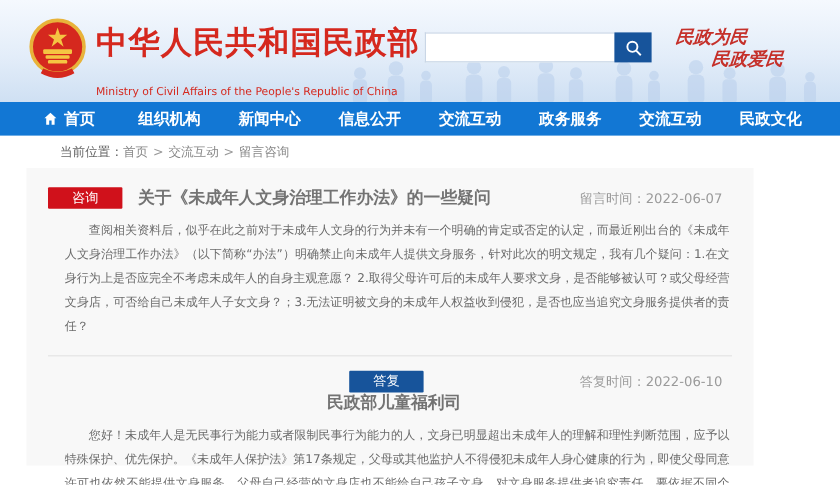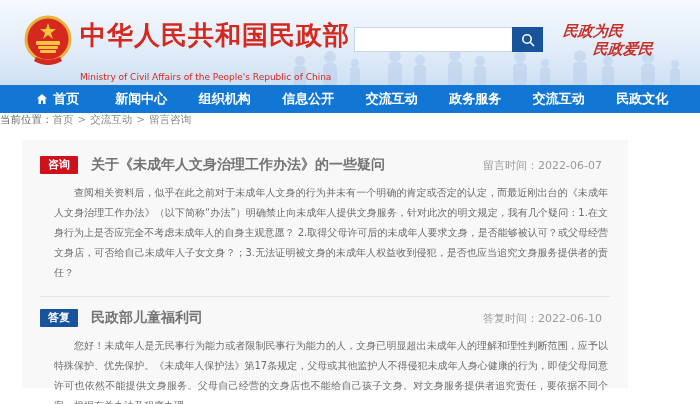--- a/index.html
+++ b/index.html
@@ -48,37 +48,37 @@
   }
   .nav-item {
     flex: 1; display: flex; align-items: center; justify-content: center;
     color: #ffffff; font-size: 13px; font-weight: bold; cursor: pointer;
     white-space: nowrap;
   }
   .nav-item .home-icon { margin-right: 5px; display: inline-flex; }
 
   
   .breadcrumb {
-    height: 27px; display: flex; align-items: flex-start; 
-    font-size: 10.5px; color: #888; background: #ffffff;
+    height: 27px; display: flex; align-items: center; padding-left: 18px;
+    font-size: 10.5px; color: #888; background: #ffffff; margin-left: 32px;
   }
   .breadcrumb .crumb { color: #888; cursor: pointer; }
   .breadcrumb .crumb-current { color: #888; }
   .breadcrumb .sep { margin: 0 4px; color: #999; }
   .breadcrumb .prefix { color: #666; }
 
   
   .content-panel {
     position: absolute; left: 22px; top: 140px; width: 606px; height: 248px;
     background: #f8f8f8;
   }
   .qa-head { position: relative; display: flex; align-items: center; padding: 16px 24px 0 18px; }
   .qa-badge {
-    font-size: 11px; color: #ffffff; padding: 2px 8px; border-radius: 1px;
-    flex: none; line-height: 14px; font-weight: bold;
+    font-size: 11px; color: #ffffff; padding: 2px 20px; border-radius: 1px;
+    flex: none; line-height: 14px;
   }
   .qa-badge.red { background: #d0111b; }
   .qa-badge.blue { background: #17549b; }
   .qa-title { margin-left: 13px; font-size: 14px; font-weight: bold; color: #737373; }
   .qa-time { position: absolute; right: 26px; top: 18px; font-size: 11px; color: #9a9a9a; }
   .qa-body {
     margin: 9px 20px 0 32px; font-size: 10px; color: #6b6b6b;
     line-height: 20px; text-align: justify; text-indent: 2em;
   }
   .qa-divider { margin: 13px 18px 0 18px; border-top: 1px solid #e4e4e4; }
@@ -157,24 +157,24 @@
   <nav class="main-nav">
     <div class="nav-item">
       <span class="home-icon">
         <svg width="12" height="12" viewBox="0 0 12 12">
             <path d="M6 1 L11 5.5 L9.5 5.5 L9.5 11 L7 11 L7 7.5 L5 7.5 L5 11 L2.5 11 L2.5 5.5 L1 5.5 Z" fill="#ffffff"></path>
           </svg>
       </span>
       <span>首页</span>
     </div>
     <div class="nav-item">
+        <span>组织机构</span>
+      </div>
+    <div class="nav-item">
         <span>新闻中心</span>
-      </div>
-    <div class="nav-item">
-        <span>组织机构</span>
       </div>
     <div class="nav-item">
         <span>信息公开</span>
       </div>
     <div class="nav-item">
         <span>交流互动</span>
       </div>
     <div class="nav-item">
         <span>政务服务</span>
       </div>
@@ -202,21 +202,21 @@
         <span class="qa-badge red">咨询</span>
         <span class="qa-title">关于《未成年人文身治理工作办法》的一些疑问</span>
         <span class="qa-time">留言时间：2022-06-07</span>
       </div>
       <p class="qa-body">查阅相关资料后，似乎在此之前对于未成年人文身的行为并未有一个明确的肯定或否定的认定，而最近刚出台的《未成年人文身治理工作办法》（以下简称“办法”）明确禁止向未成年人提供文身服务，针对此次的明文规定，我有几个疑问：1.在文身行为上是否应完全不考虑未成年人的自身主观意愿？ 2.取得父母许可后的未成年人要求文身，是否能够被认可？或父母经营文身店，可否给自己未成年人子女文身？；3.无法证明被文身的未成年人权益收到侵犯，是否也应当追究文身服务提供者的责任？</p>
     </section>
 
     <div class="qa-divider"></div>
 
     <section>
-      <div class="qa-head" style="padding-top:12px;">
+      <div class="qa-head" style="padding-top:12px;flex-direction:column;">
         <span class="qa-badge blue">答复</span>
         <span class="qa-title">民政部儿童福利司</span>
         <span class="qa-time" style="top:14px;">答复时间：2022-06-10</span>
       </div>
       <p class="qa-body">您好！未成年人是无民事行为能力或者限制民事行为能力的人，文身已明显超出未成年人的理解和理性判断范围，应予以特殊保护、优先保护。《未成年人保护法》第17条规定，父母或其他监护人不得侵犯未成年人身心健康的行为，即使父母同意许可也依然不能提供文身服务。父母自己经营的文身店也不能给自己孩子文身。对文身服务提供者追究责任，要依据不同个案，根据有关办法及程序办理。</p>
     </section>
 
   </div>
 </div>
 

